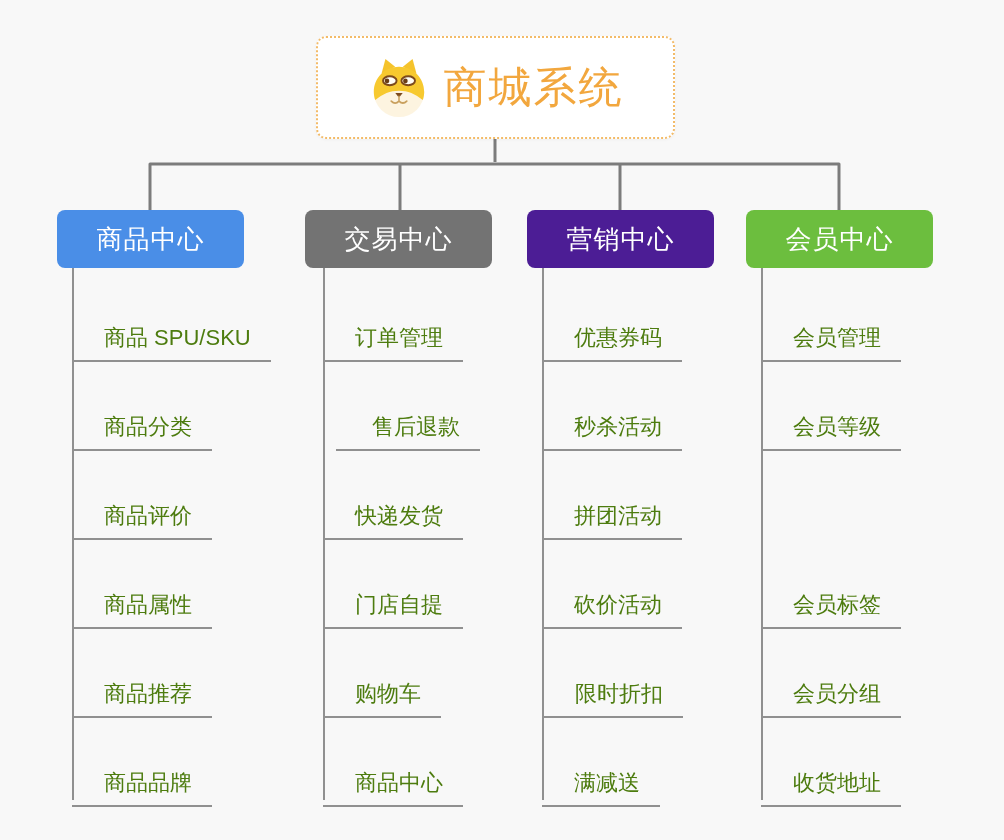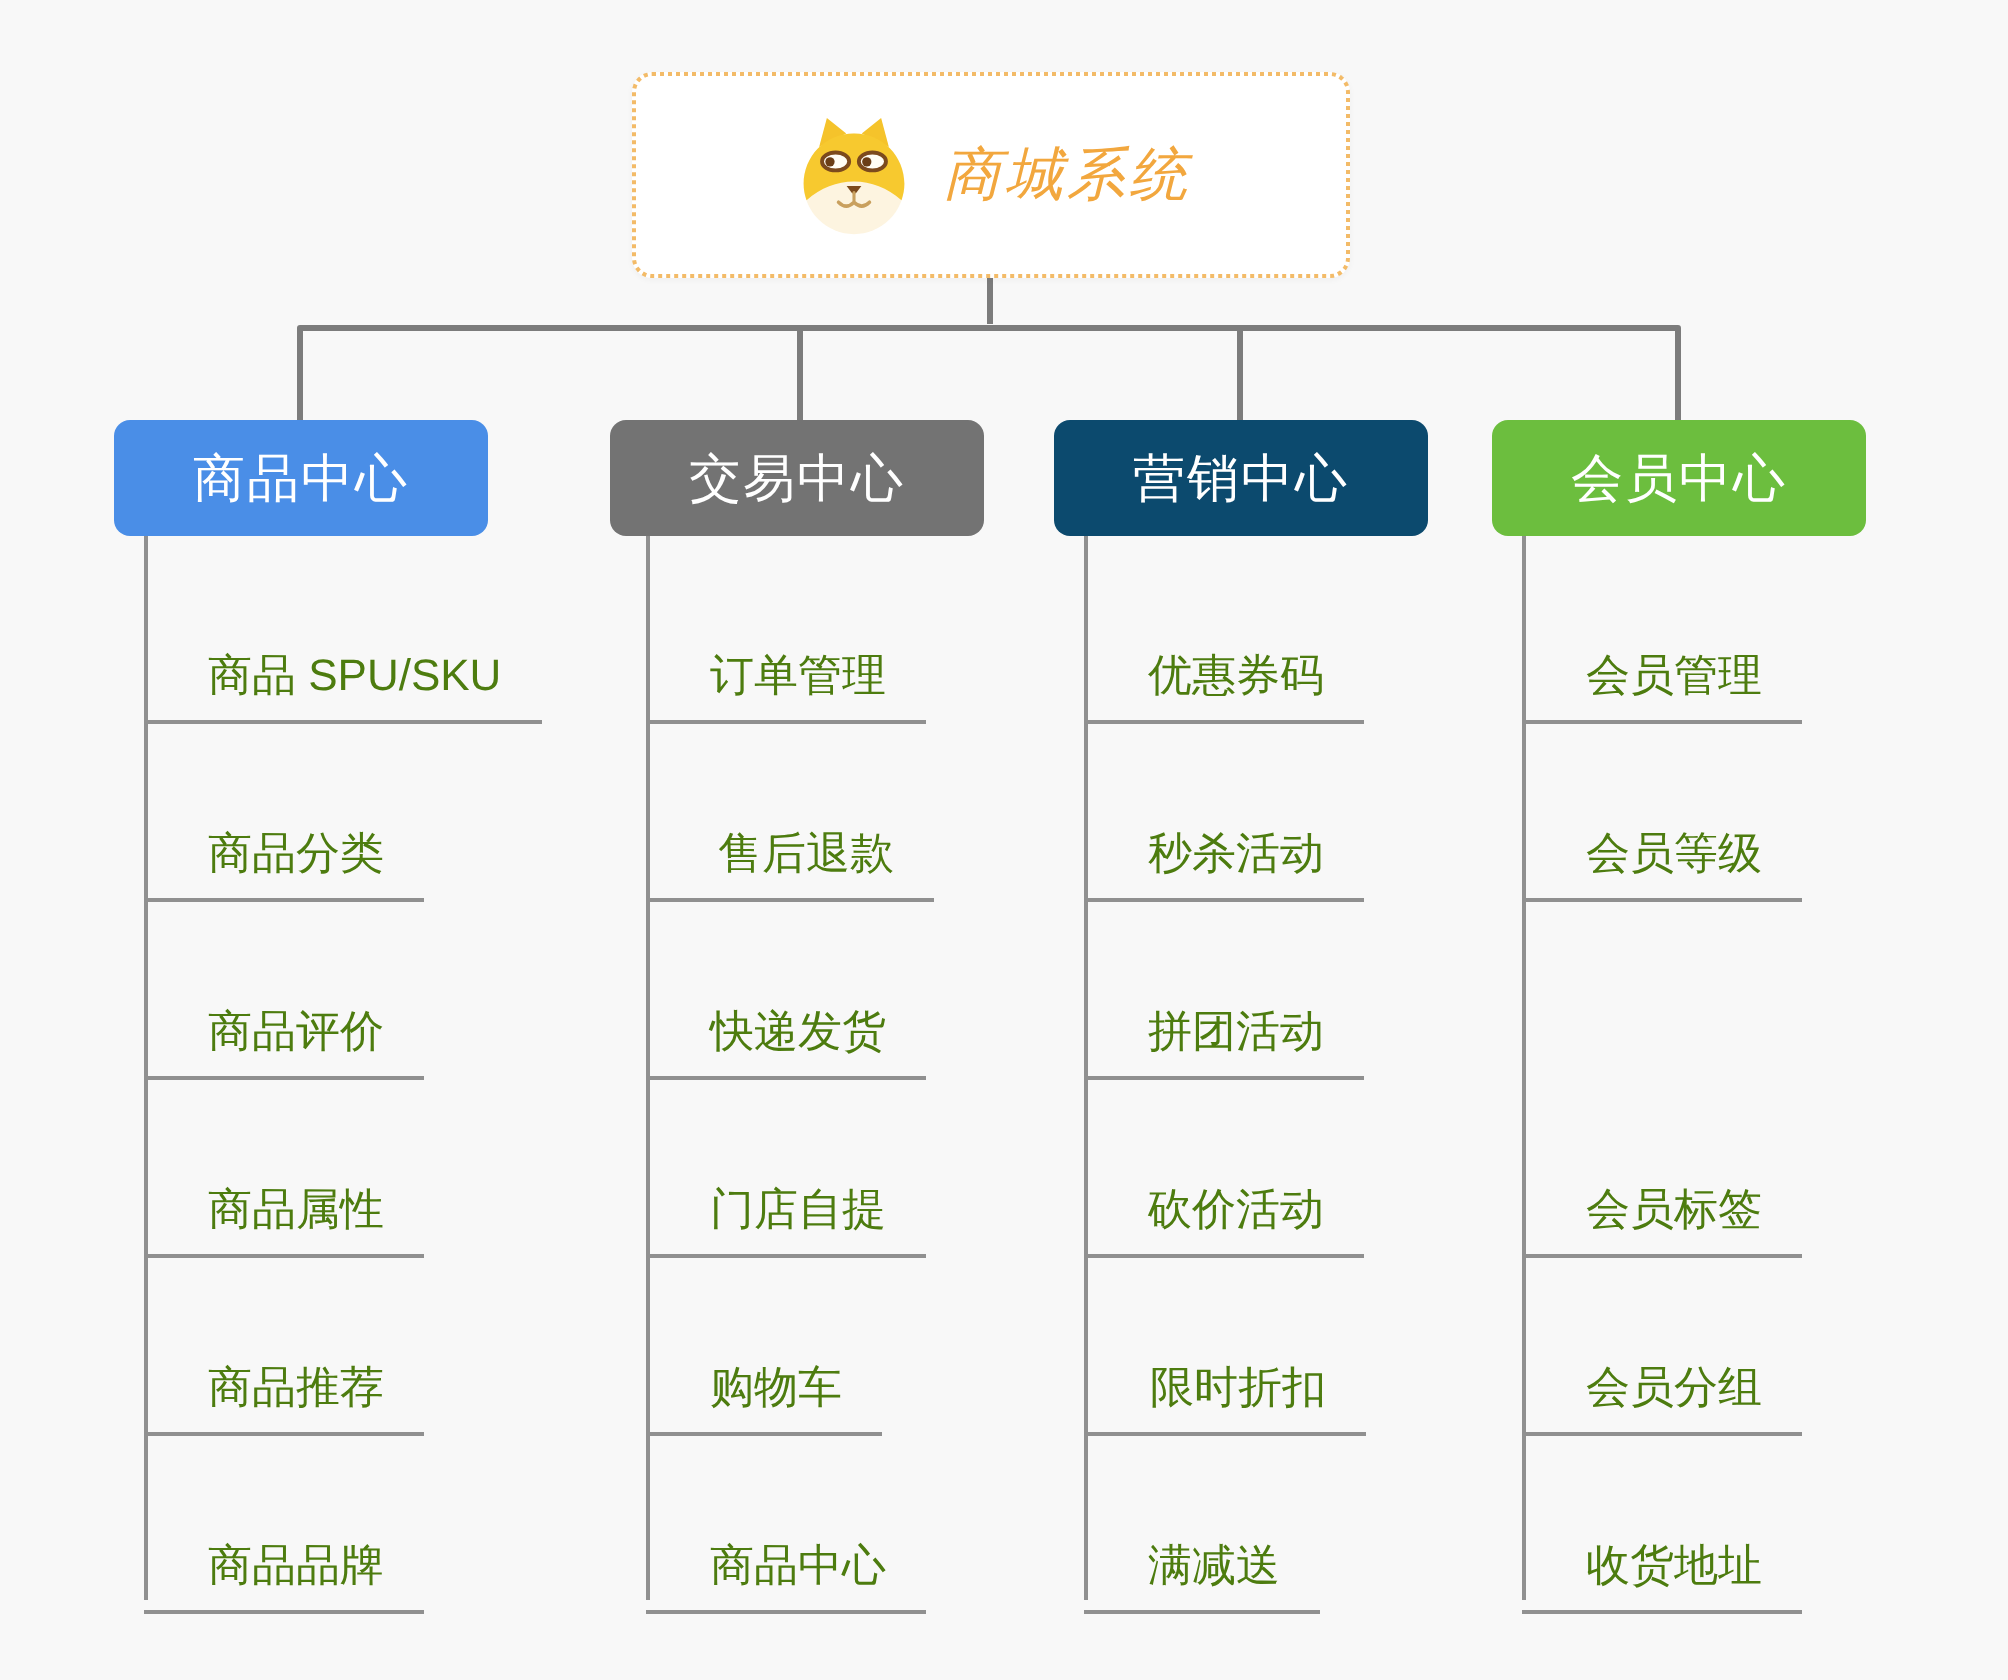--- a/index.html
+++ b/index.html
@@ -4,21 +4,21 @@
 <style>
   html,body{margin:0;padding:0;background:#f8f8f8;font-family:"Liberation Sans","DejaVu Sans",sans-serif;}
   .canvas{position:relative;width:1004px;height:840px;background:#f8f8f8;overflow:hidden;}
   .connectors{position:absolute;left:0;top:0;width:1004px;height:840px;pointer-events:none;}
   .root-node{
     position:absolute;left:316px;top:36px;width:359px;height:103px;
     background:#ffffff;border:2px dotted #f3bb68;border-radius:10px;
     box-sizing:border-box;display:flex;align-items:center;justify-content:center;gap:14px;
     box-shadow:0 1px 3px rgba(0,0,0,0.04);cursor:pointer;
   }
-  .root-title{font-size:29px;color:#f2a73e;letter-spacing:2px;white-space:nowrap;font-style:italic;}
+  .root-title{font-size:43px;color:#f2a73e;letter-spacing:2px;white-space:nowrap;}
   .dog-icon{width:62px;height:62px;display:block;flex:0 0 auto;}
   .branch{
     position:absolute;top:210px;width:187px;height:58px;border-radius:8px;
     display:flex;align-items:center;justify-content:center;cursor:pointer;
   }
   .branch-label{color:#ffffff;font-size:26px;letter-spacing:1px;white-space:nowrap;}
   .trunk{position:absolute;top:268px;width:2px;height:532px;background:#909090;}
   .child{
     position:absolute;height:44px;box-sizing:content-box;
     display:flex;align-items:flex-end;
@@ -57,21 +57,21 @@
     </svg>
     <span class="root-title">商城系统</span>
   </div>
 
   <div class="branch" style="left: 57px; background: rgb(74, 142, 231);">
     <span class="branch-label">商品中心</span>
   </div>
   <div class="branch" style="left: 305px; background: #737373;">
     <span class="branch-label">交易中心</span>
   </div>
-  <div class="branch" style="left: 527px; background: #0c4a6e;">
+  <div class="branch" style="left: 527px; background: #4c1d95;">
     <span class="branch-label">营销中心</span>
   </div>
   <div class="branch" style="left: 746px; background: rgb(108, 190, 62);">
     <span class="branch-label">会员中心</span>
   </div>
 
   <div class="trunk" style="left:72px;"></div>
   <div class="trunk" style="left:323px;"></div>
   <div class="trunk" style="left:542px;"></div>
   <div class="trunk" style="left:761px;"></div>
@@ -91,21 +91,21 @@
   <div class="child" style="left:72px;top:665px;">
       <span class="child-label">商品推荐</span>
     </div>
   <div class="child" style="left:72px;top:754px;">
       <span class="child-label">商品品牌</span>
     </div>
 
   <div class="child" style="left:323px;top:309px;">
       <span class="child-label">订单管理</span>
     </div>
-  <div class="child" style="left:323px;top:398px;padding-left:36px;">
+  <div class="child" style="left:336px;top:398px;padding-left:36px;">
       <span class="child-label">售后退款</span>
     </div>
   <div class="child" style="left:323px;top:487px;">
       <span class="child-label">快递发货</span>
     </div>
   <div class="child" style="left:323px;top:576px;">
       <span class="child-label">门店自提</span>
     </div>
   <div class="child" style="left:323px;top:665px;">
       <span class="child-label">购物车</span>

